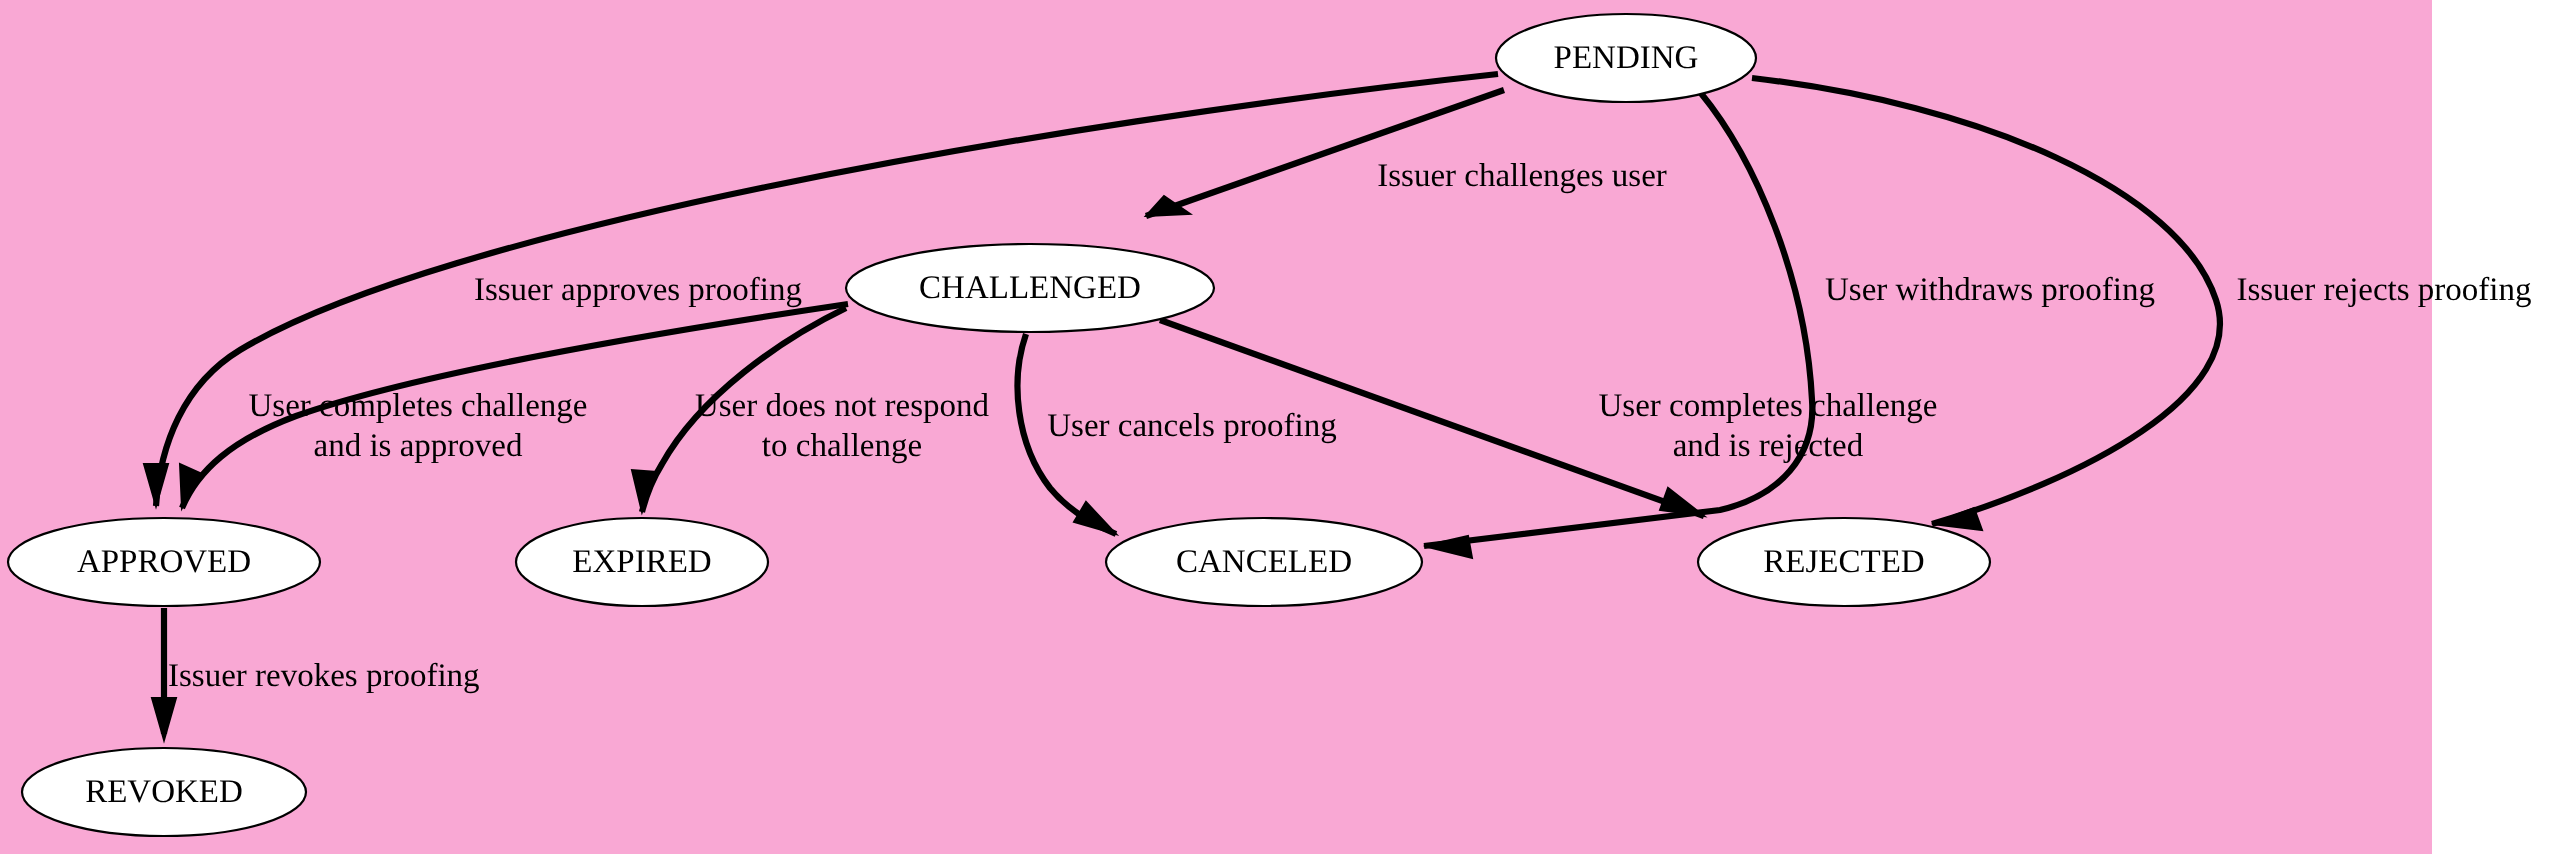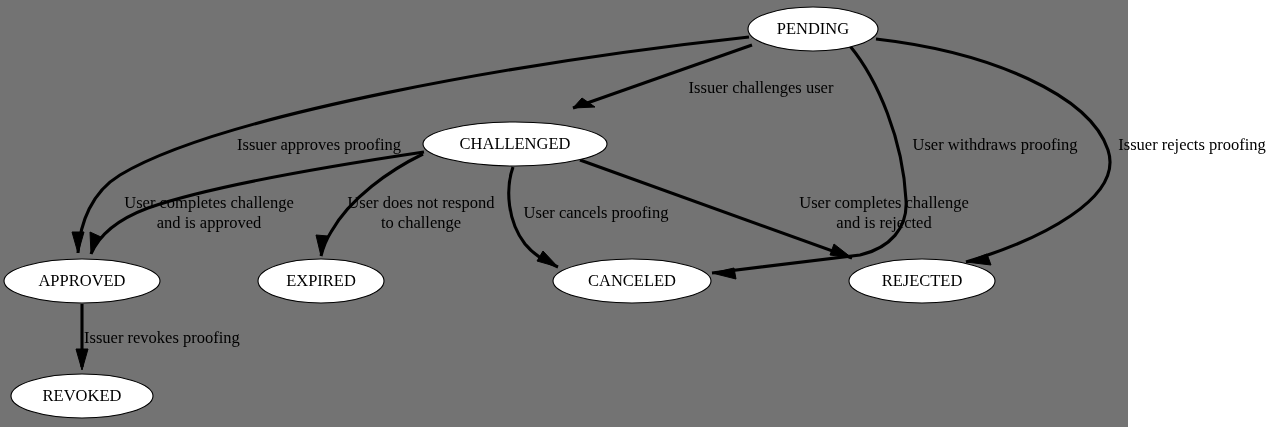--- a/index.html
+++ b/index.html
@@ -2,23 +2,23 @@
 <html><head>
 <meta charset="utf-8">
 <style>
   html, body {
     margin: 0;
     padding: 0;
     background: #ffffff;
   }
   #canvas {
     position: relative;
-    width: 1128px;
+    width: 1216px;
     height: 427px;
-    background: #737373;
+    background: #f9a8d4;
     font-family: "Liberation Serif", "DejaVu Serif", serif;
   }
   svg#graph {
     position: absolute;
     top: 0;
     left: 0;
     width: 1278px;
     height: 427px;
     display: block;
   }

